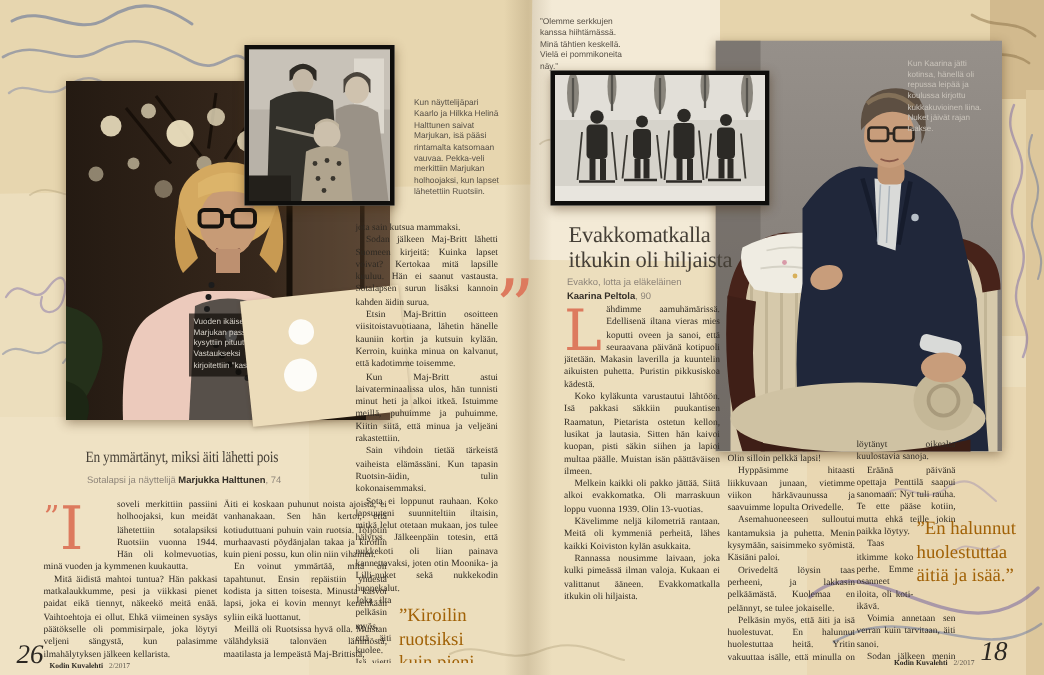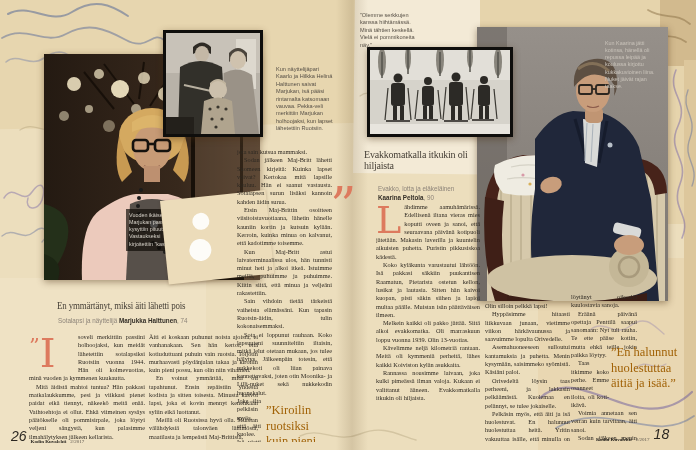--- a/index.html
+++ b/index.html
@@ -34,21 +34,21 @@
 .cap-marjukka { left:82px; top:155px; width:58px; padding:3px; background:rgba(14,10,6,.68); }
 .cap-kaarina  { right:7px; top:13px; width:56px; color:#c9c3ba; }
 .cap-dark { font-size:5.6px; color:#575047; z-index:4; }
 .cap-family { left:276px; top:66px; width:57px; }
 .cap-ski    { left:360px; top:12px; width:63px; }
 
 
 .headline { color:#453f36; font-weight:normal; letter-spacing:-.2px; z-index:4; }
 .headline-left  { left:57px;  top:300px; font-size:10.5px; white-space:nowrap;
   transform:scaleX(.85); transform-origin:0 0; }
-.headline-right { left:364px; top:149px; font-size:10px; line-height:1.12; width:120px; }
+.headline-right { left:379px; top:149px; font-size:15px; line-height:1.12; width:120px; }
 .byline { font-family:"Liberation Sans", sans-serif; font-size:6.3px; color:#8d8479; z-index:4; }
 .byline b { color:#332e27; font-weight:bold; }
 .byline-left  { left:58px;  top:317px; }
 .byline-right { left:378px; top:185px; line-height:1.4; }
 
 
 .body-col { font-size:6.3px; line-height:1.32; color:#2e2922; text-align:justify;
   overflow:hidden; z-index:4; }
 .body-col p + p { text-indent:7px; }
 .body-col p.noind { text-indent:0; }
@@ -69,21 +69,21 @@
 .gutter-quote { left:330px; top:180px; font-size:52px; line-height:1; z-index:4; }
 
 
 .pullquote { font-family:"Liberation Serif", serif; color:#a16207; line-height:1.25;
   z-index:5; }
 .pq-left { float:right; width:66px; font-size:12.5px; margin:6px 0 4px 5px; text-align:left; text-indent:0; }
 .pq-right { left:611px; top:345px; width:83px; font-size:12.5px; }
 
 
 .footer { z-index:4; color:#2c2822; }
-.footer .pagenum { font-family:Liberation Sans, sans-serif; font-style:italic; font-size:14px; }
+.footer .pagenum { font-family:Liberation Serif, serif; font-style:italic; font-size:18px; }
 .footer .mag { font-family:"Liberation Serif", serif; font-weight:bold; font-size:5px; }
 .footer .issue { font-family:"Liberation Serif", serif; font-size:5px; color:#5a544b; }
 .footer-left  { left:11px;  top:426px; }
 .footer-right { left:596px; top:424px; }
 .footer span { vertical-align:bottom; }
 </style>
 </head>
 <body>
 
 <div class="spread">

